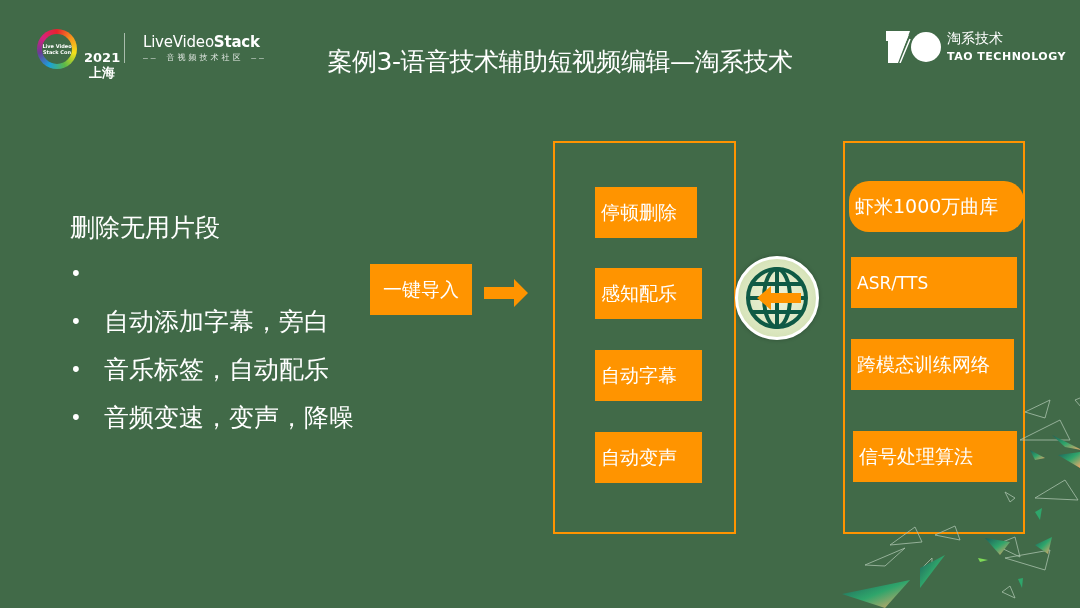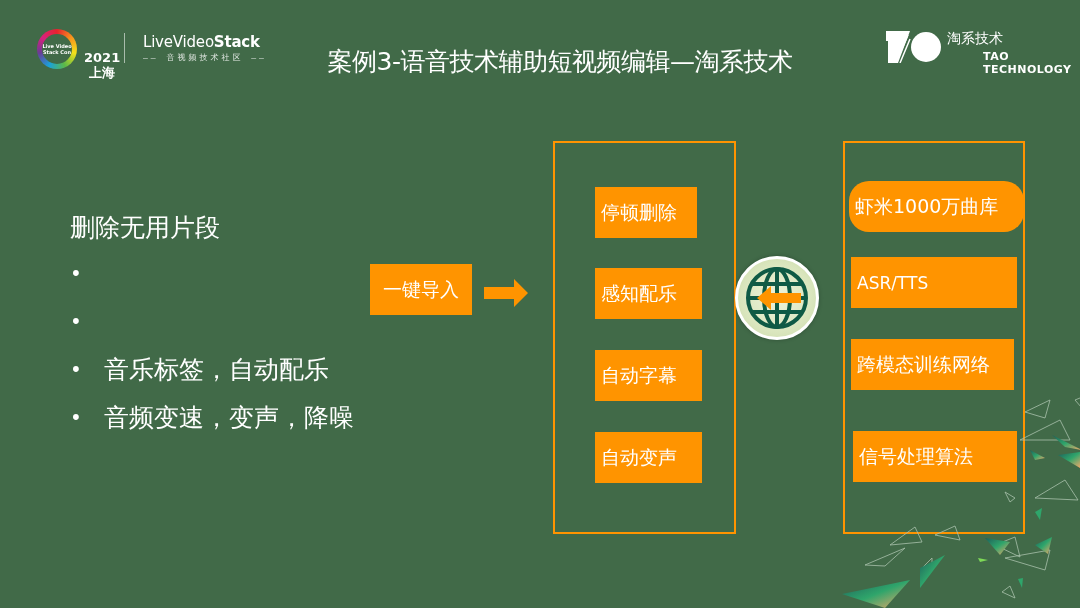--- a/index.html
+++ b/index.html
@@ -23,21 +23,21 @@
       font-size: 5px; line-height: 6px; font-weight: bold; color: #fff;
     }
     .lvs-year { left: 84px; top: 50px; font-size: 13px; font-weight: bold; line-height: 15px; text-align: center; }
     .lvs-divider { left: 124px; top: 33px; width: 1px; height: 30px; background: rgba(255,255,255,0.55); }
     .lvs-brand { left: 143px; top: 34px; font-size: 15px; line-height: 17px; letter-spacing: -0.2px; }
     .lvs-brand b { font-weight: bold; }
     .lvs-sub { left: 143px; top: 52px; font-size: 8px; letter-spacing: 3px; color: rgba(255,255,255,0.85); white-space: nowrap; font-family: Liberation Mono, monospace; }
 
     .tao-mark { left: 886px; top: 31px; width: 56px; height: 32px; }
     .tao-cn { left: 947px; top: 30px; font-size: 14px; line-height: 16px; }
-    .tao-en { left: 947px; top: 50px; font-size: 11px; font-weight: bold; letter-spacing: 0.5px; line-height: 13px; margin-left: 36px; }
+    .tao-en { left: 947px; top: 50px; font-size: 11px; font-weight: bold; letter-spacing: 0.5px; line-height: 13px; }
 
     .title {
       left: 300px; top: 44px; width: 520px; text-align: center;
       font-size: 25px; line-height: 36px; white-space: nowrap; letter-spacing: -0.5px;
     }
 
     
     .req-title { left: 70px; top: 208px; font-family: "DejaVu Serif", "Liberation Serif", serif; font-size: 25px; line-height: 40px; }
     .req-list { left: 70px; top: 250px; margin: 0; padding: 0; list-style: none; }
     .req-list li {
@@ -95,20 +95,21 @@
 
 <div class="abs title">案例3-语音技术辅助短视频编辑—淘系技术</div>
 
 <div class="abs req-title">删除无用片段</div>
 <ul class="abs req-list">
   <li>
     <span class="bullet">•</span>
   </li>
   <li>
     <span class="bullet">•</span>
+    <span>自动添加字幕，旁白</span>
   </li>
   <li>
     <span class="bullet">•</span>
     <span>音乐标签，自动配乐</span>
   </li>
   <li>
     <span class="bullet">•</span>
     <span>音频变速，变声，降噪</span>
   </li>
 </ul>

